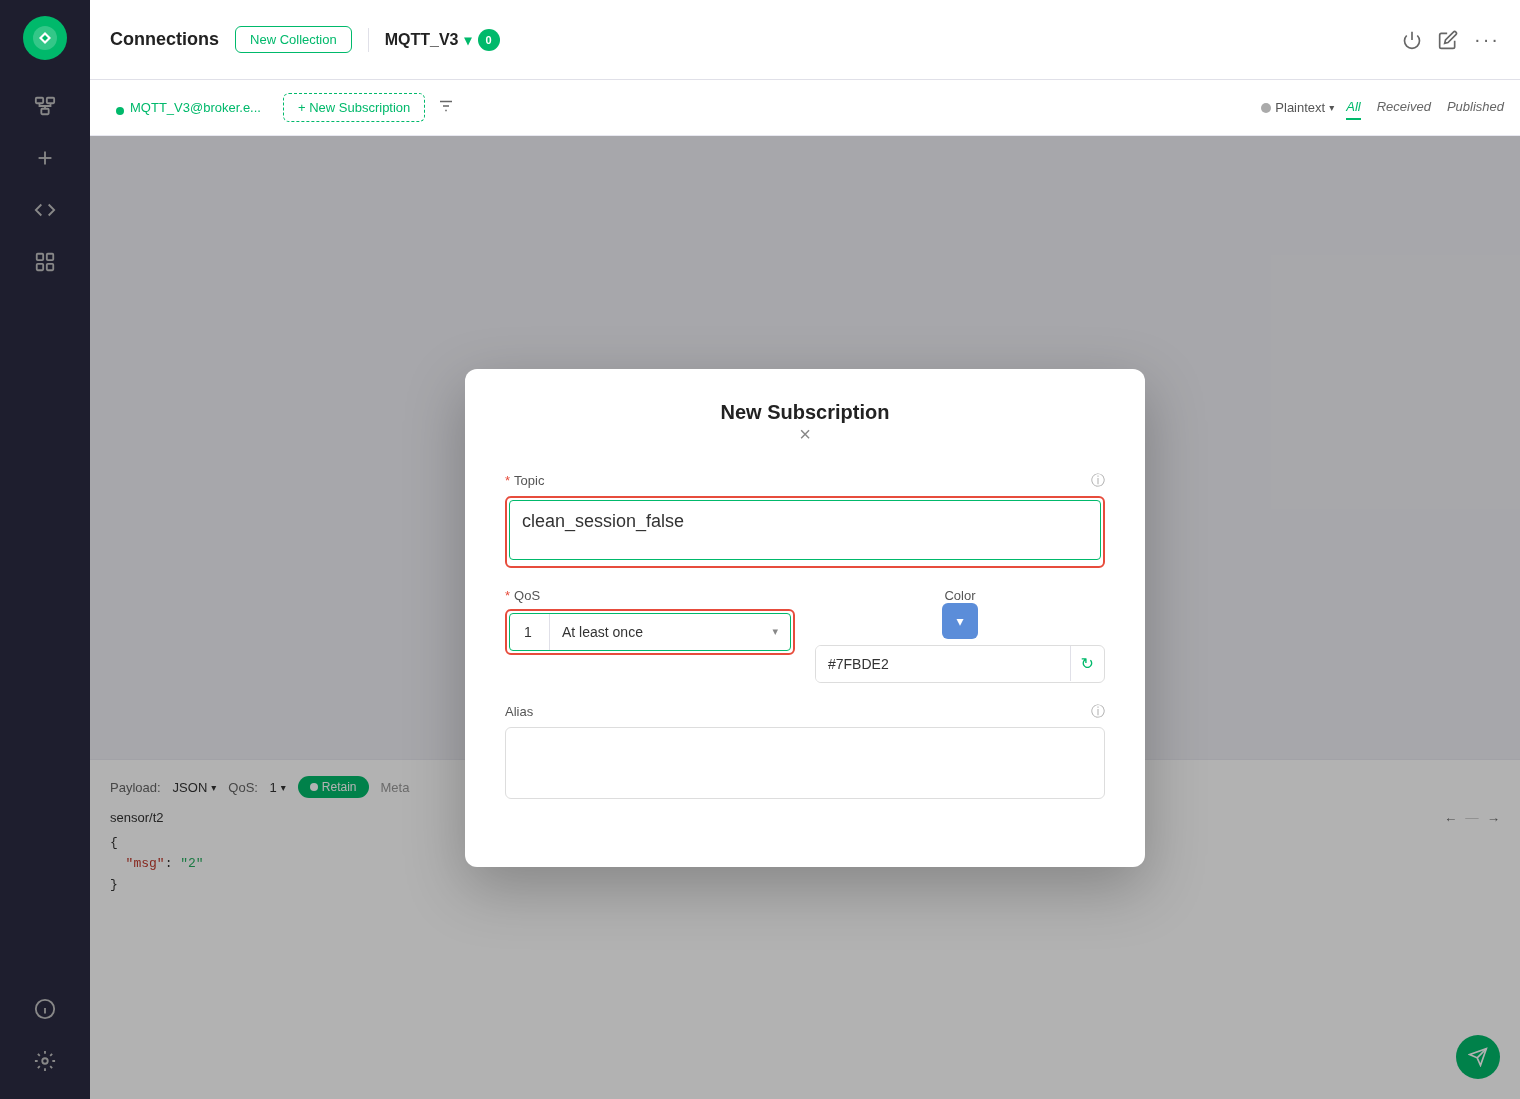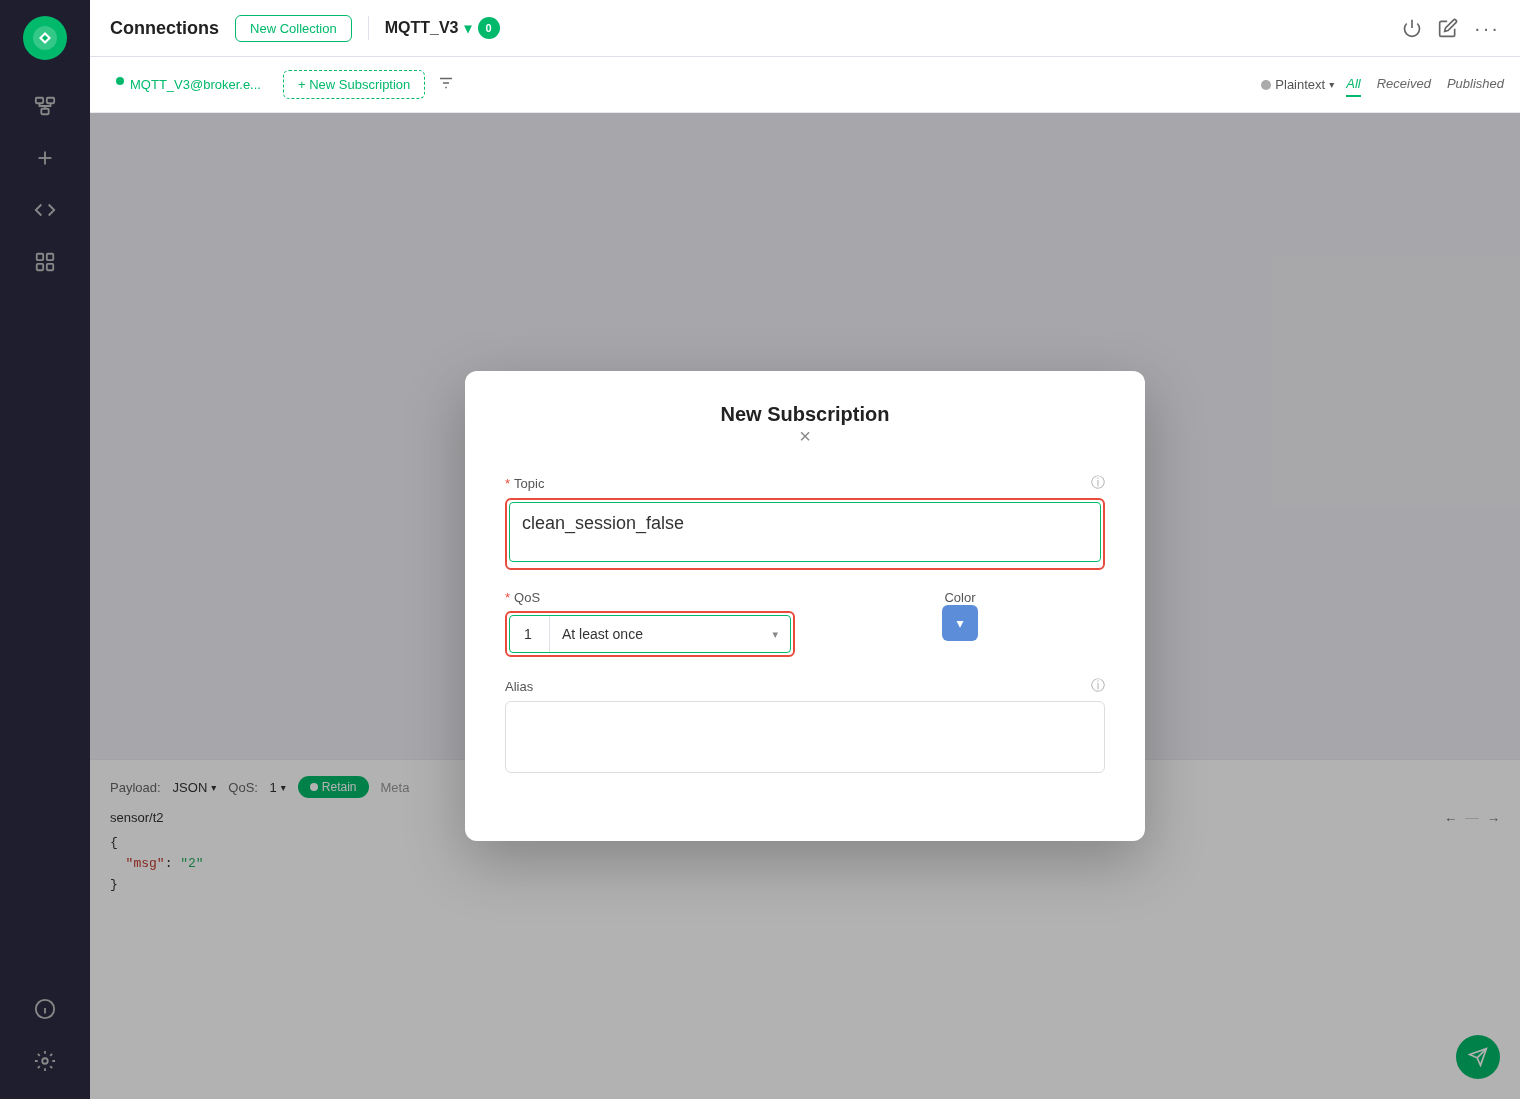--- a/index.html
+++ b/index.html
@@ -53,21 +53,21 @@
       flex: 1;
       display: flex;
       flex-direction: column;
       background: #f0f0f5;
       overflow: hidden;
     }
 
     
     .header {
       background: #ffffff;
-      height: 57px;
+      height: 80px;
       display: flex;
       align-items: center;
       padding: 0 20px;
       border-bottom: 1px solid #e0e0e8;
       gap: 16px;
       flex-shrink: 0;
     }
     .header-title {
       font-size: 18px;
       font-weight: 700;
@@ -128,21 +128,21 @@
       height: 56px;
       display: flex;
       align-items: center;
       padding: 0 16px;
       border-bottom: 1px solid #e8e8f0;
       gap: 12px;
       flex-shrink: 0;
     }
     .connection-item {
       display: flex;
-      align-items: flex-start;
+      align-items: flex-end;
       gap: 6px;
       padding: 6px 10px;
       border-radius: 6px;
       cursor: pointer;
       font-size: 13px;
       color: #00b96b;
       font-weight: 500;
     }
     .connection-dot {
       width: 8px;
@@ -708,20 +708,24 @@
             </div>
           </div>
 
           <div style="flex:1;">
             <div class="color-label-row">
               <span style="font-size:13px;color:#555;">Color</span>
               <button class="color-swatch-btn" style="background: rgb(91, 141, 217);">
                 <span style="font-size:14px;">▾</span>
               </button>
             </div>
+            <div class="color-input-row">
+              <input class="color-hex-input" value="#7FBDE2" style="">
+              <button class="color-refresh-btn">↻</button>
+            </div>
           </div>
         </div>
 
         <div class="alias-section">
           <div class="alias-label-row">
             <span style="font-size:13px;color:#555;">Alias</span>
             <span style="color:#aaa;font-size:14px;cursor:pointer;">ⓘ</span>
           </div>
           <textarea class="alias-textarea" style=""></textarea>
         </div>

